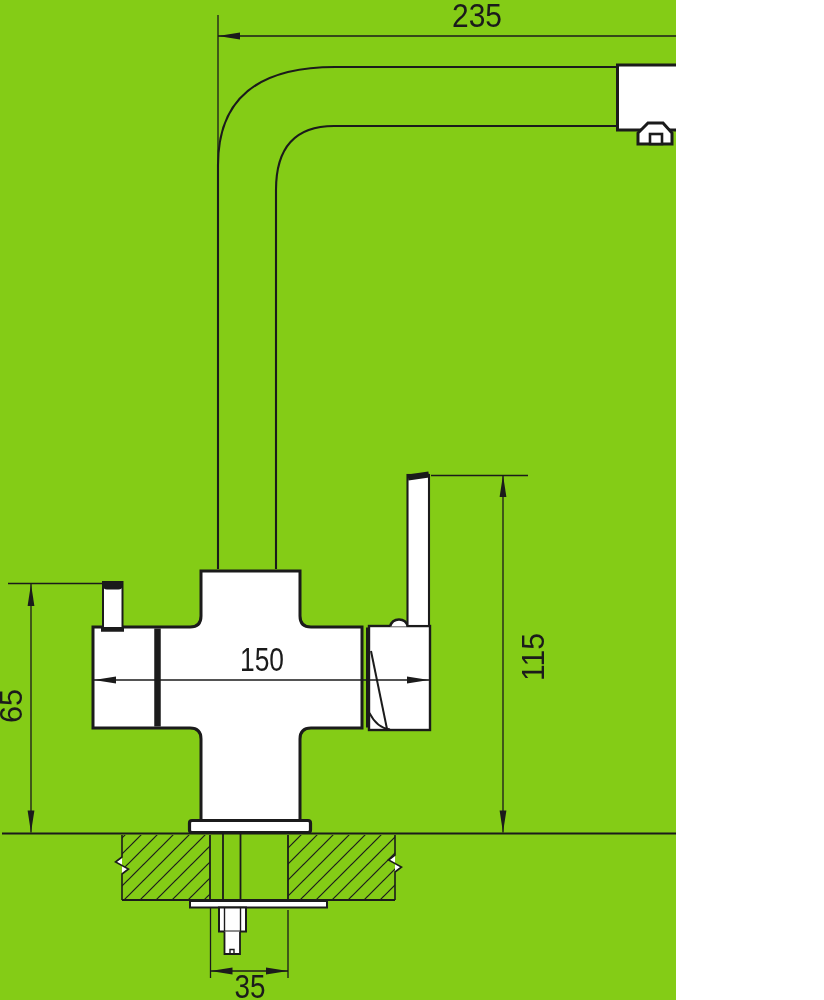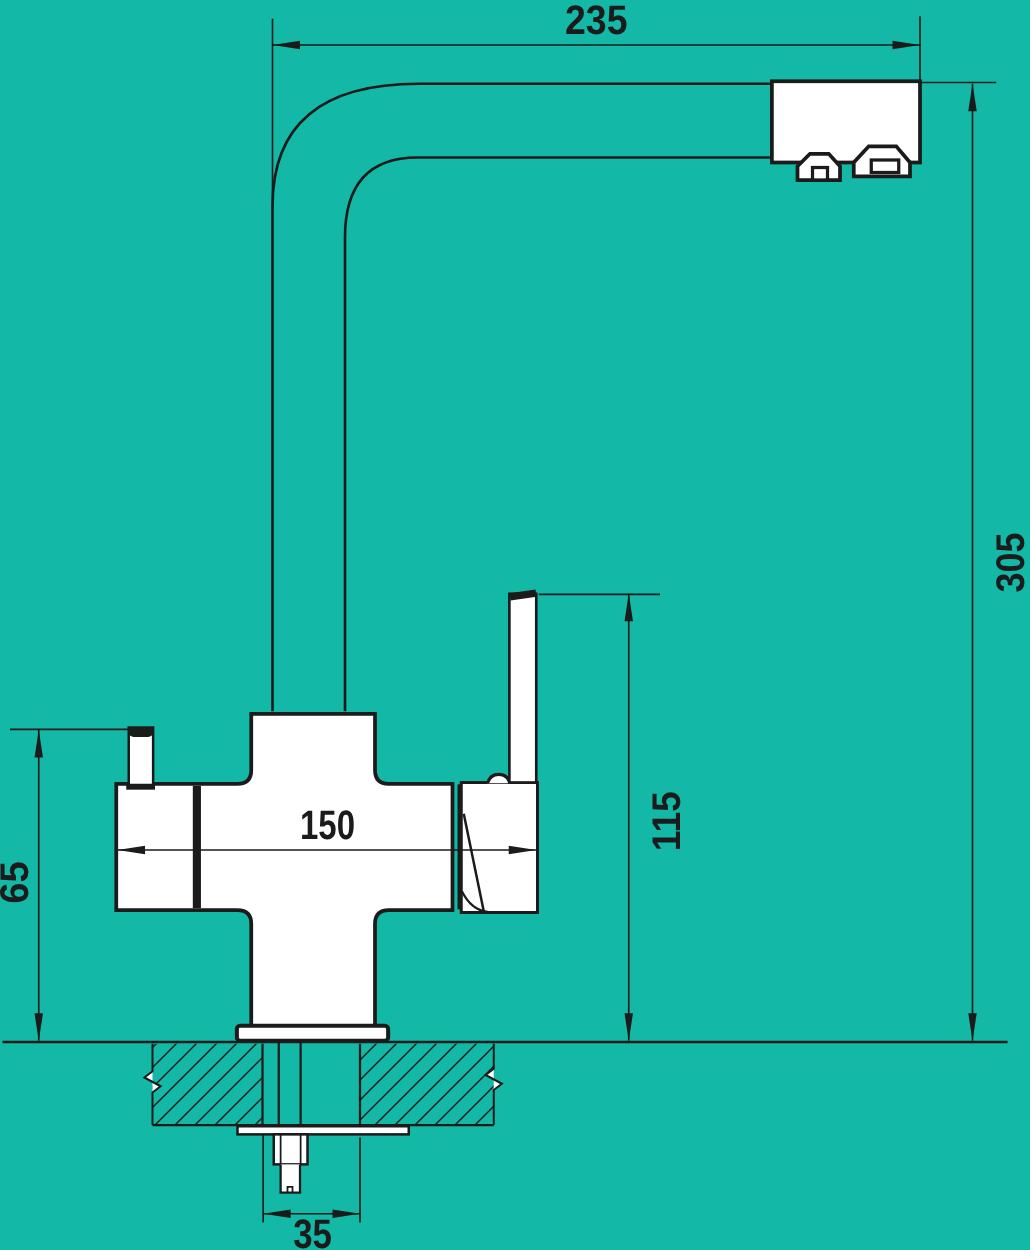--- a/index.html
+++ b/index.html
@@ -1,22 +1,21 @@
 <!DOCTYPE html>
 <html><head>
 <meta charset="utf-8">
 <style>
   html,body{margin:0;padding:0;background:#ffffff;}
   .canvas{
     position:relative;
-    width:824px;height:1000px;
-    background:#14b8a6;
+    width:676px;height:1000px;
+    background:#84cc16;
     font-family:"Liberation Sans", sans-serif;
     overflow:hidden;
-    font-weight:bold;
   }
   svg{display:block;}
   .dim-text{
     font-family:"Liberation Sans", sans-serif;
     font-size:33px;
     fill:#1b1b1b;
   }
   .dim-text-rot{
     font-family:"Liberation Sans", sans-serif;
     font-size:32px;

